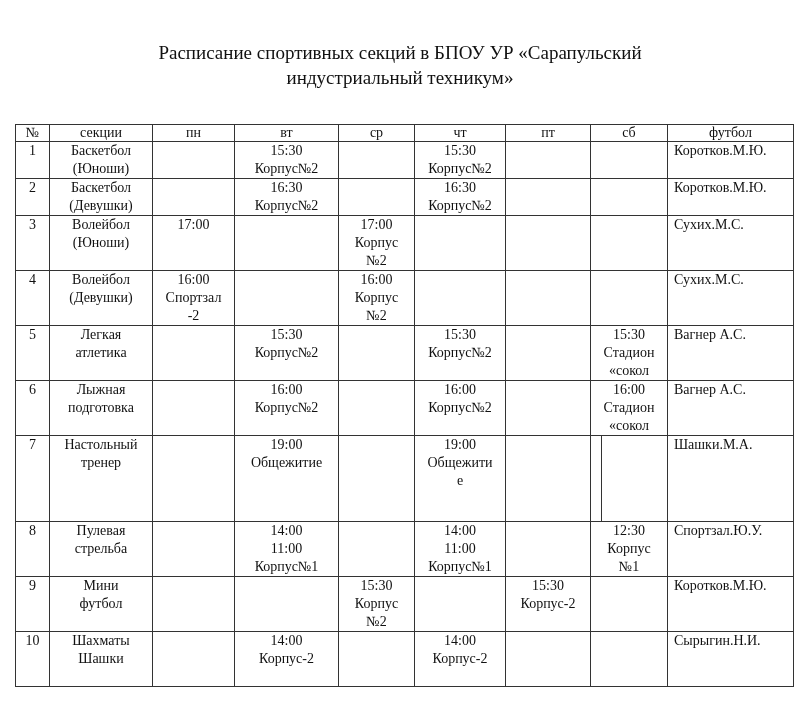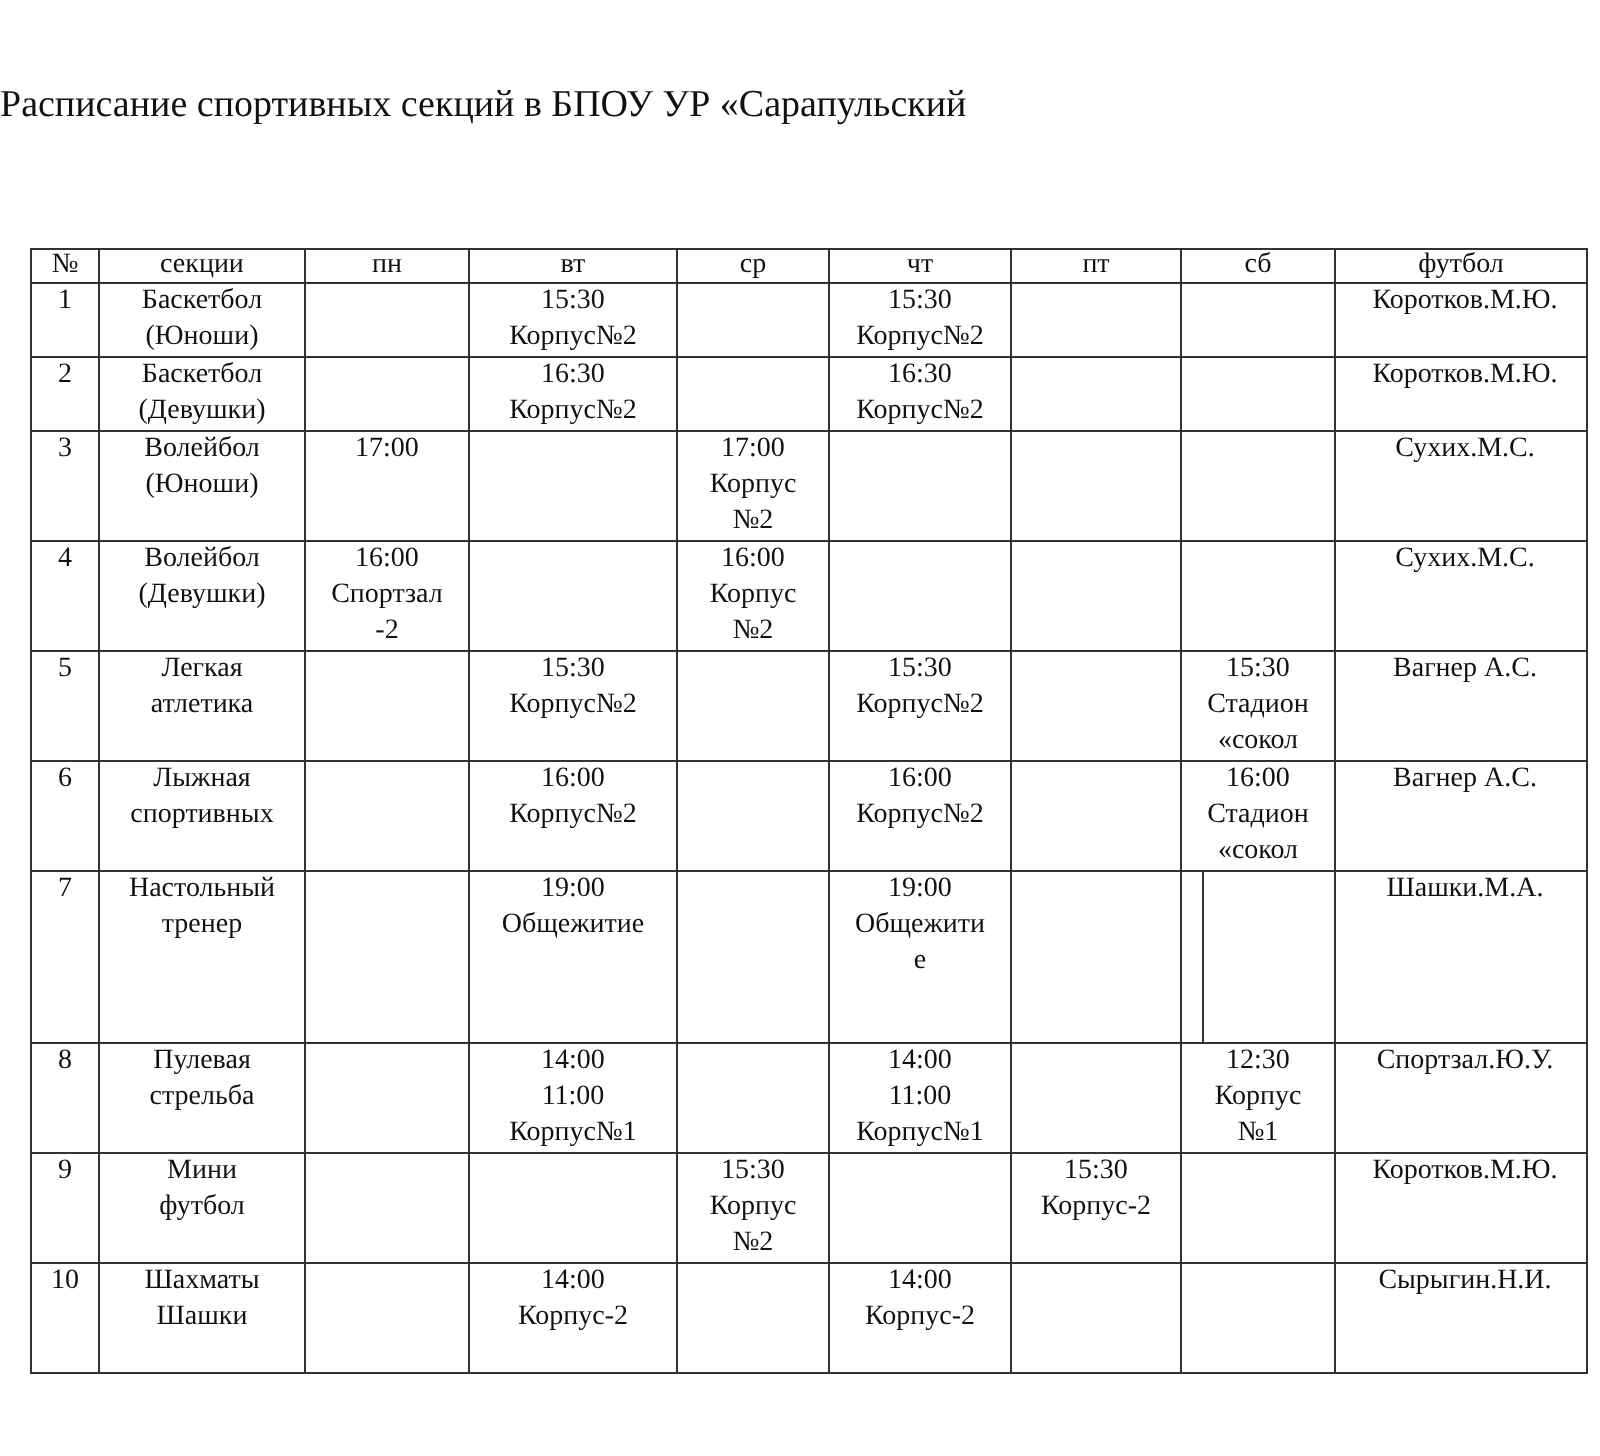--- a/index.html
+++ b/index.html
@@ -1,37 +1,38 @@
 <!DOCTYPE html>
 <html><head>
 <meta charset="utf-8">
 <style>
   html, body { margin: 0; padding: 0; background: #ffffff; }
   body { width: 800px; height: 728px; position: relative; overflow: hidden;
          font-family: "Liberation Serif", "DejaVu Serif", serif; color: #111; }
-  .title { position: absolute; left: 0; width: 800px; top: 40px; 
+  .title { position: absolute; left: 0; width: 800px; top: 40px; text-align: center;
            font-size: 19px; line-height: 25px; }
   table { position: absolute; left: 15px; top: 124px; border-collapse: collapse;
           table-layout: fixed; font-size: 14px; line-height: 18px; }
   td, th { border: 1px solid #333; vertical-align: top; padding: 0 2px; font-weight: normal;
            text-align: center; white-space: pre-line; overflow: hidden; }
   th { height: 16px; line-height: 16px; vertical-align: middle; }
-  td.trainer { text-align: center; padding-left: 6px; }
+  td.trainer { text-align: left; padding-left: 6px; }
   .r1, .r2 { height: 36px; }
   .r3, .r4, .r5, .r6, .r8, .r9 { height: 54px; }
   .r7 { height: 86px; }
   .r10 { height: 55px; }
   td.split { padding: 0; position: relative; }
   td.split .inner { position: absolute; top: 0; bottom: 0; left: 10px; border-left: 1px solid #333; }
 </style>
 </head>
 <body>
 
 <div class="title">
   <div>Расписание спортивных секций в БПОУ УР «Сарапульский</div>
+  <div>индустриальный техникум»</div>
 </div>
 
 <table>
   <colgroup>
     <col style="width:34px">
       <col style="width:103px">
       <col style="width:82px">
       <col style="width:104px">
     <col style="width:76px">
       <col style="width:91px">
@@ -123,21 +124,21 @@
 Корпус№2</td>
       <td></td>
       <td>15:30
 Стадион
 «сокол</td>
       <td class="trainer">Вагнер А.С.</td>
     </tr>
     <tr class="r6">
       <td>6</td>
       <td>Лыжная
-спортивных</td>
+подготовка</td>
       <td></td>
       <td>16:00
 Корпус№2</td>
       <td></td>
       <td>16:00
 Корпус№2</td>
       <td></td>
       <td>16:00
 Стадион
 «сокол</td>

